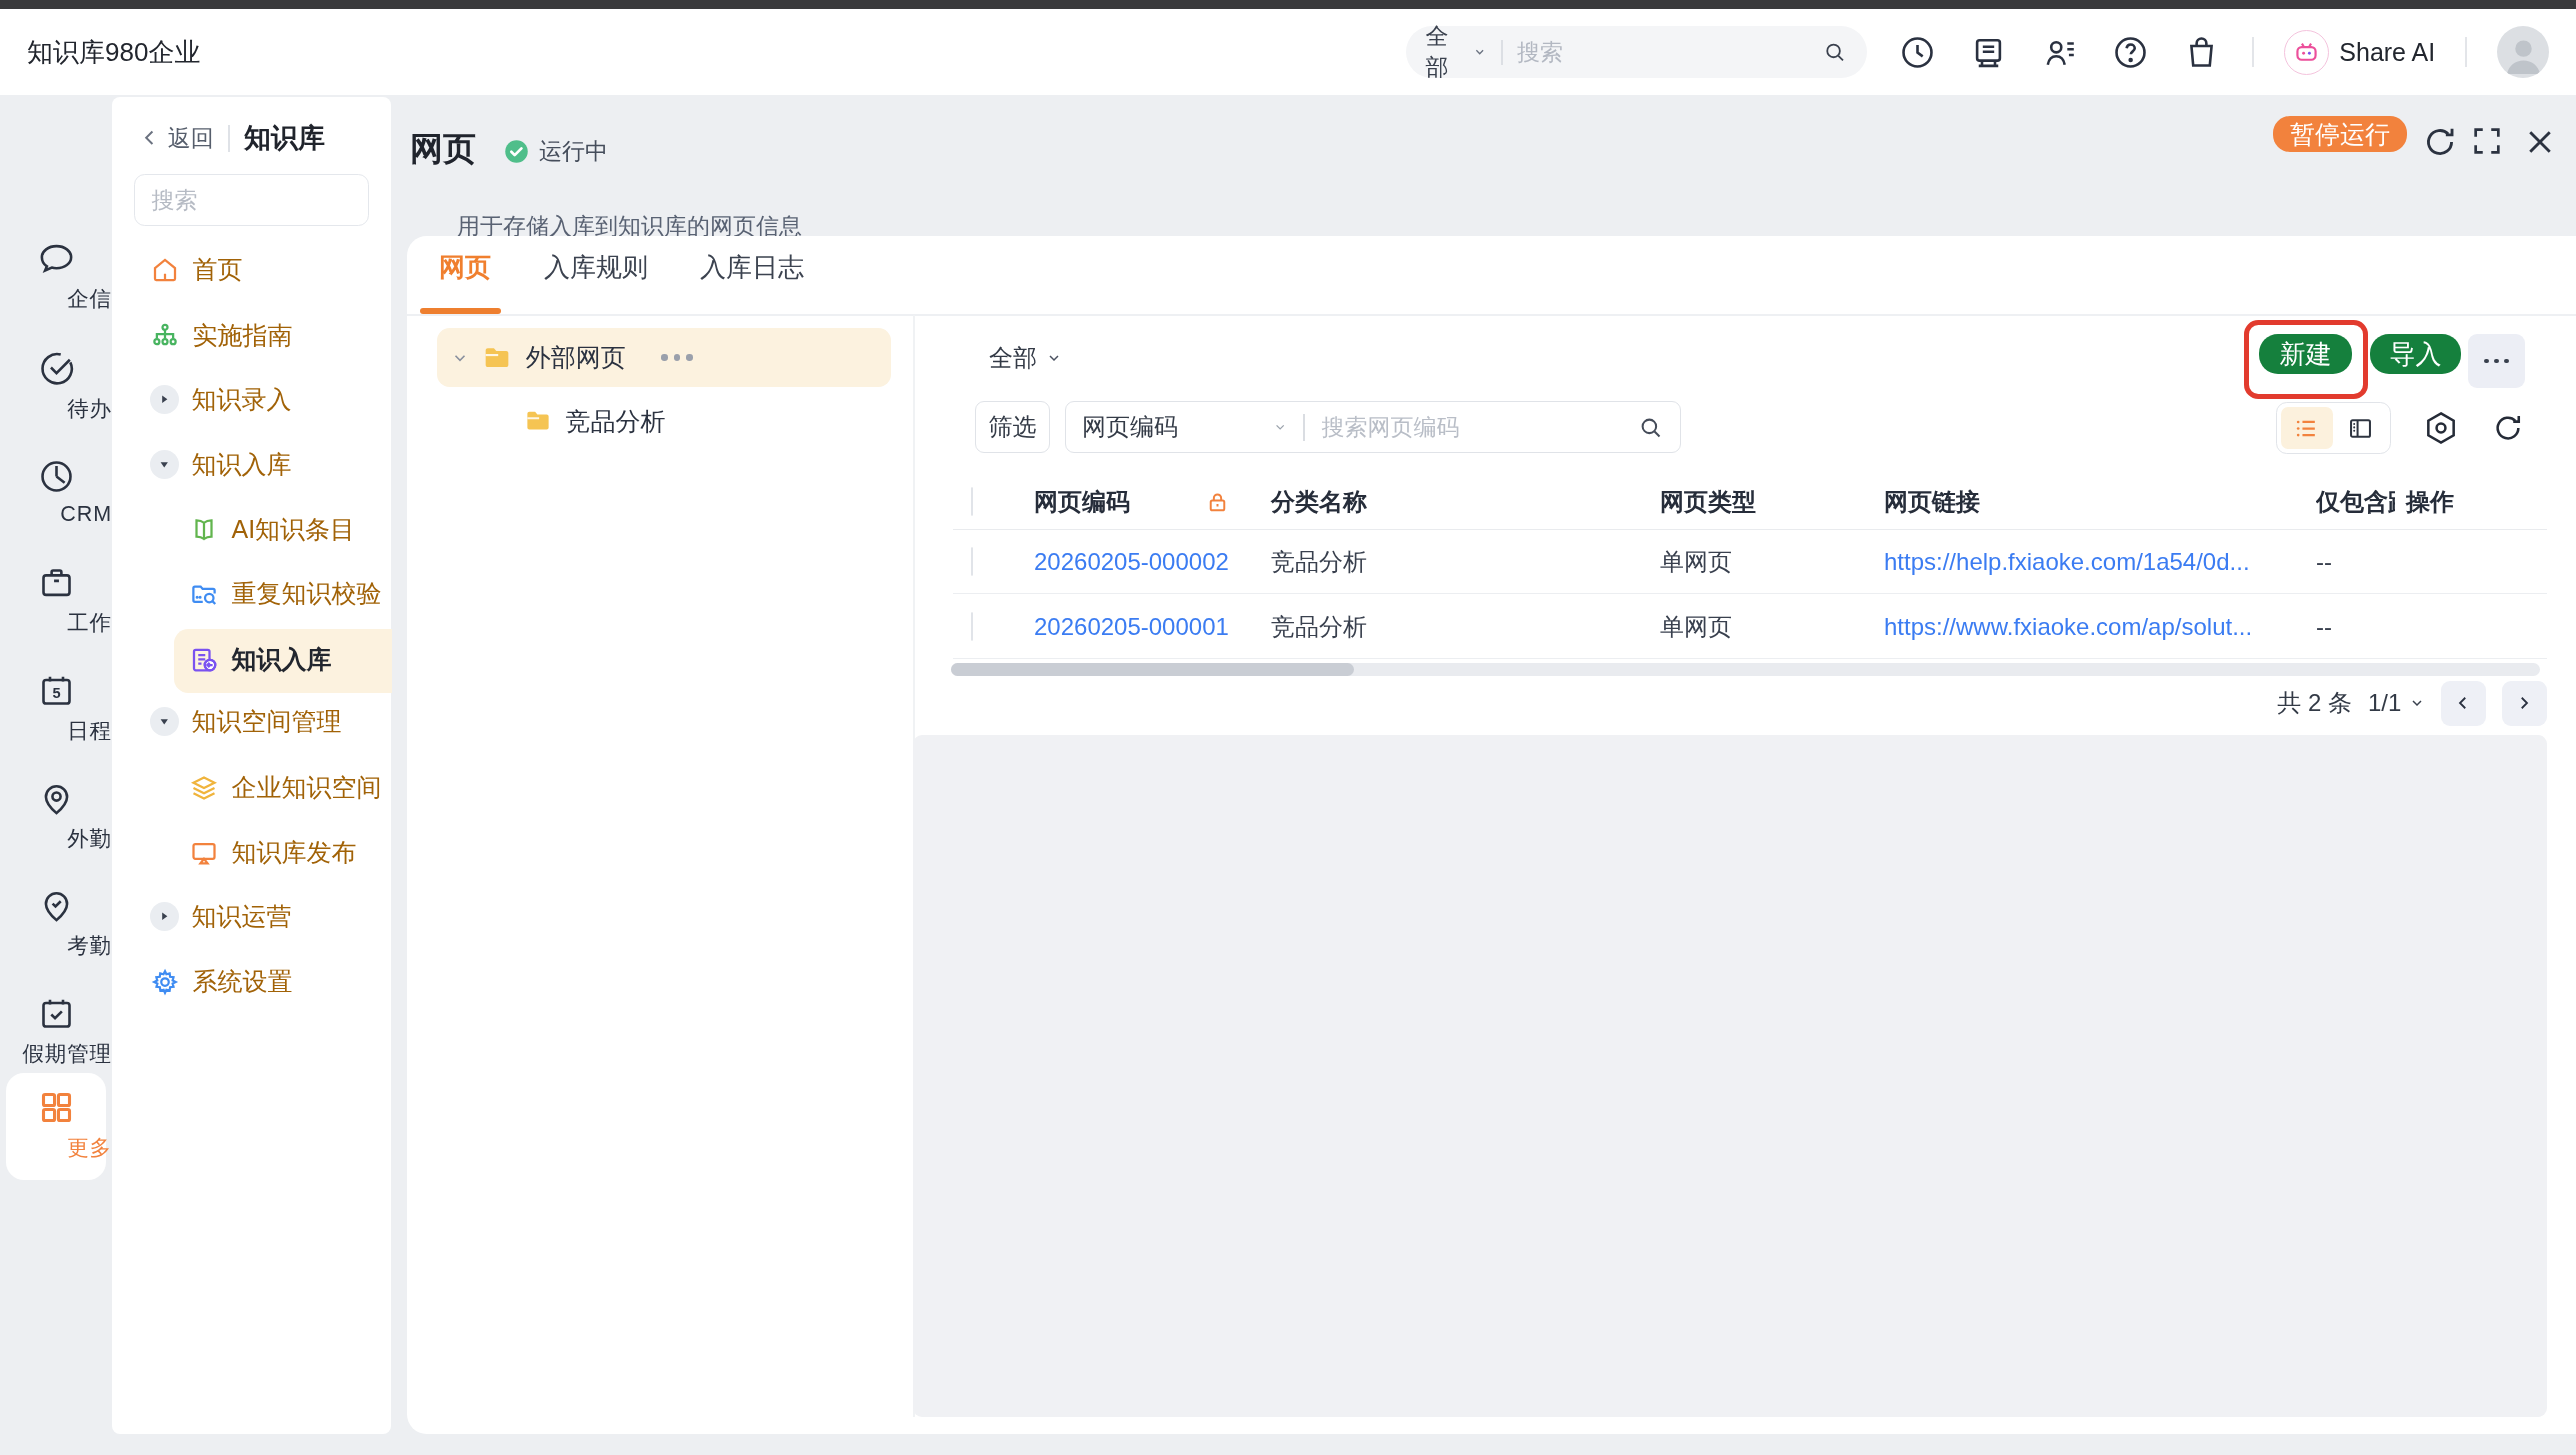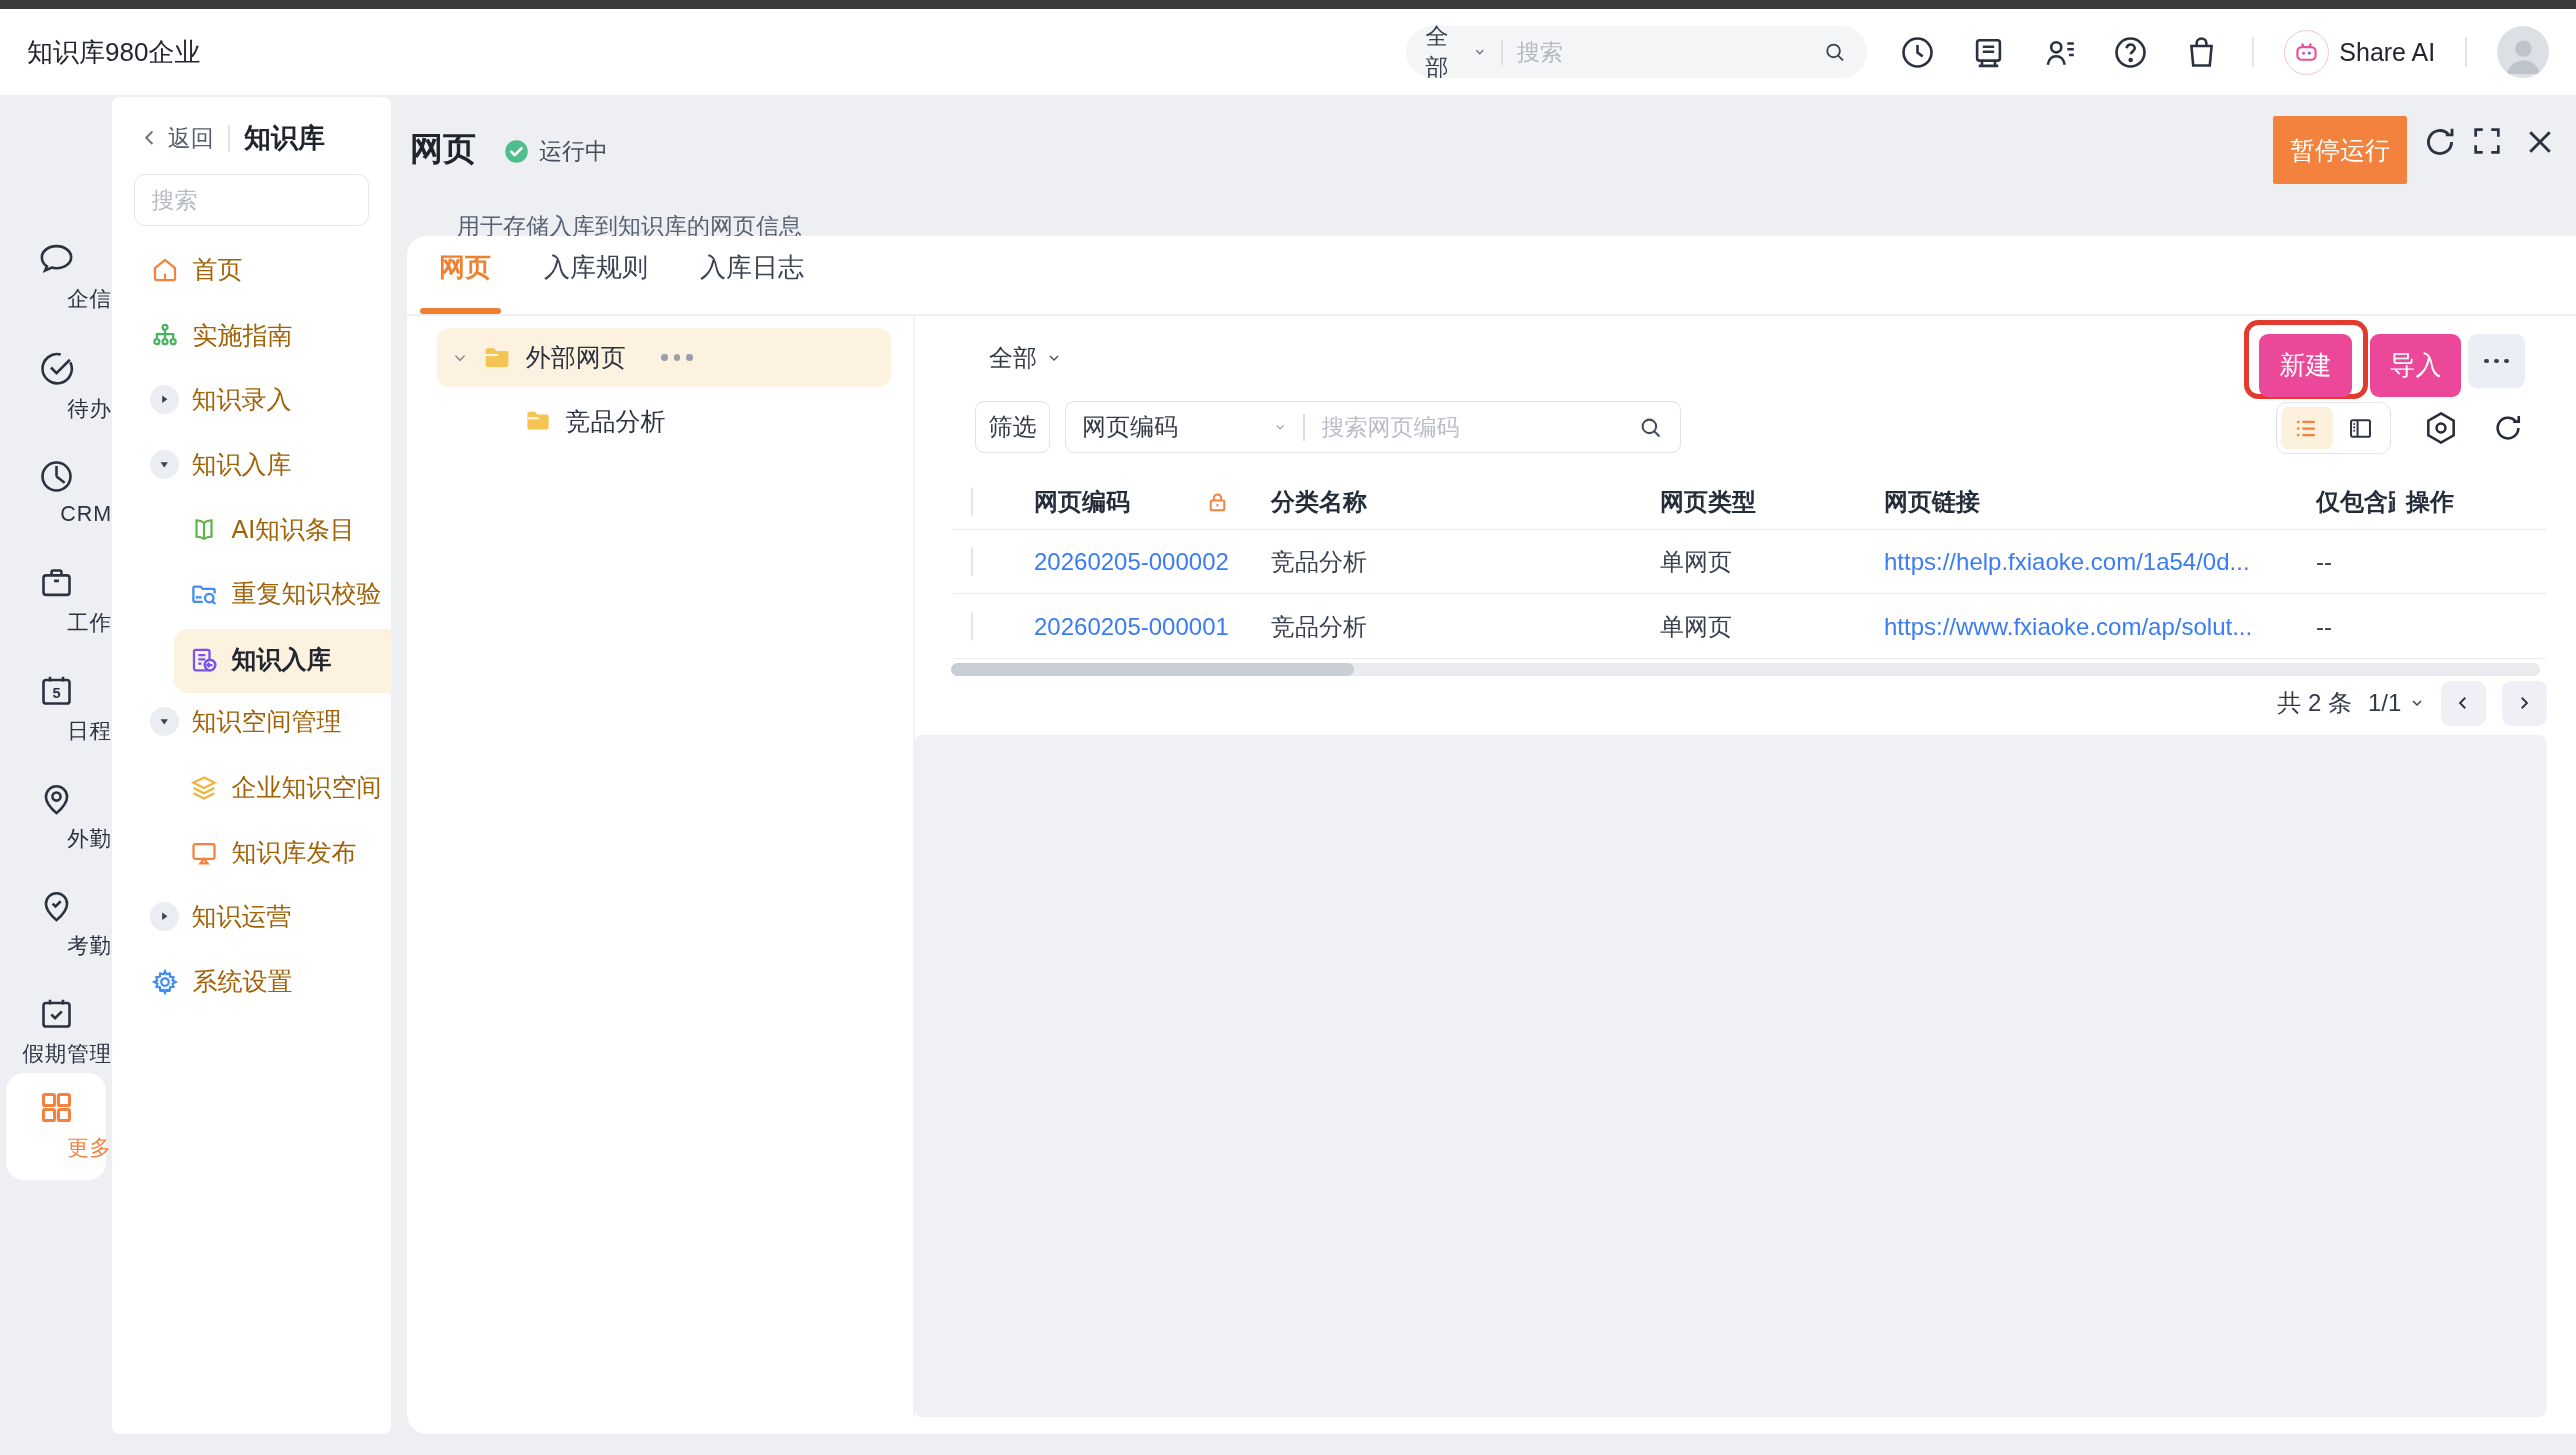--- a/index.html
+++ b/index.html
@@ -49,21 +49,21 @@
   .sb-row .lb { font-size:25px; color:#a16207; white-space:nowrap; }
   .sb-active-bg { position:absolute; left:62px; top:532px; width:218px; height:64px; background:#fcf2df; border-radius:14.3px 0 0 14.3px; }
   .sb-row.active .lb { font-weight:bold; color:#22262e; }
   .arrow-c { width:29px; height:29px; border-radius:50%; background:#eaedf1; display:flex; align-items:center; justify-content:center; flex:none; }
 
   
   .mh-title { position:absolute; left:410px; top:127px; font-size:33px; font-weight:bold; color:#20242d; }
   .mh-badge { position:absolute; left:503px; top:136px; display:flex; align-items:center; gap:9px; }
   .mh-badge .t { font-size:23px; color:#454d5b; }
   .mh-desc { position:absolute; left:410px; top:211px; font-size:23px; color:#596273;margin-left:47px; }
-  .pause-btn { position:absolute; left:2273px; top:116px; width:134px; height:68px; background:#f2823d; border-radius:2px; color:#fff; font-size:25px; display:flex; align-items:center; justify-content:center; cursor:pointer; }
+  .pause-btn { position:absolute; left:2273px; top:116px; width:134px; height:36px; background:#f2823d; border-radius:17px; color:#fff; font-size:25px; display:flex; align-items:center; justify-content:center; cursor:pointer; }
   .mh-ic { position:absolute; cursor:pointer; }
 
   
   .main-card { position:absolute; left:407px; top:236px; width:2169px; height:1198px; background:#fff; border-radius:19.7px 0 0 19.7px; }
   .tabs-line { position:absolute; left:0; top:78px; width:100%; height:1.8px; background:#eef0f3; }
   .tab { position:absolute; top:14.3px; font-size:26px; color:#3c4350; cursor:pointer; }
   .tab.active { color:#f07f2e; font-weight:bold; }
   .tab-underline { position:absolute; left:12.5px; top:72px; width:81px; height:6.3px; border-radius:3.6px; background:#ee7f2f; }
 
   .tree-sel { position:absolute; left:29.5px; top:92px; width:454px; height:59px; background:#fcf2df; border-radius:12.5px; display:flex; align-items:center; padding:0 14.3px; gap:12.5px; cursor:pointer; }
@@ -71,21 +71,21 @@
   .tree-dots { margin-left:23px; display:flex; gap:6.3px; }
   .tree-dots i { width:6.3px; height:6.3px; border-radius:50%; background:#9aa0ab; }
   .tree-child { position:absolute; left:116px; top:158px; height:54px; display:flex; align-items:center; gap:12.5px; cursor:pointer; }
   .tree-child .lb { font-size:25px; color:#2b3240; }
   .v-divider { position:absolute; left:506px; top:79px; width:1.8px; height:1102px; background:#f0f2f4; }
 
   
   .scope2 { position:absolute; left:582px; top:106px; display:flex; align-items:center; gap:9px; cursor:pointer; }
   .scope2 .t { font-size:24px; color:#333a46; }
   .anno-box { position:absolute; left:1837px; top:84px; width:124px; height:79px; border:5.4px solid #e23b2e; border-radius:14.3px; }
-  .btn-orange { position:absolute; top:98px; height:63px; background:#ec4899; border-radius:9px; color:#fff; font-size:26px; display:flex; align-items:center; justify-content:center; cursor:pointer; }
+  .btn-orange { position:absolute; top:98px; height:40px; background:#15803d; border-radius:19px; color:#fff; font-size:26px; display:flex; align-items:center; justify-content:center; cursor:pointer; }
   .btn-new { left:1852px; width:93px; }
   .btn-import { left:1963px; width:91px; }
   .btn-more { position:absolute; left:2061px; top:98px; width:57px; height:54px; background:#eceef5; border-radius:9px; display:flex; align-items:center; justify-content:center; gap:5.4px; cursor:pointer; }
   .btn-more i { width:4.5px; height:4.5px; border-radius:50%; background:#39404d; }
   .btn-filter { position:absolute; left:568px; top:165px; width:75px; height:52px; background:#fff; border:1.8px solid #e0e3e8; border-radius:9px; font-size:24px; color:#343b47; display:flex; align-items:center; justify-content:center; cursor:pointer; }
   .combo { position:absolute; left:658px; top:165px; width:616px; height:52px; background:#fff; border:1.8px solid #e0e3e8; border-radius:9px; display:flex; align-items:center; padding:0 16px; gap:9px; }
   .combo .sel { font-size:24px; color:#343b47; }
   .combo .vd { width:1.8px; height:27px; background:#dadde2; margin:0 7.2px; }
   .combo input { flex:1; border:0; outline:0; font-size:23px; font-family:inherit; color:#3a414e; background:transparent; }
   .combo input::placeholder { color:#b9bec7; }

